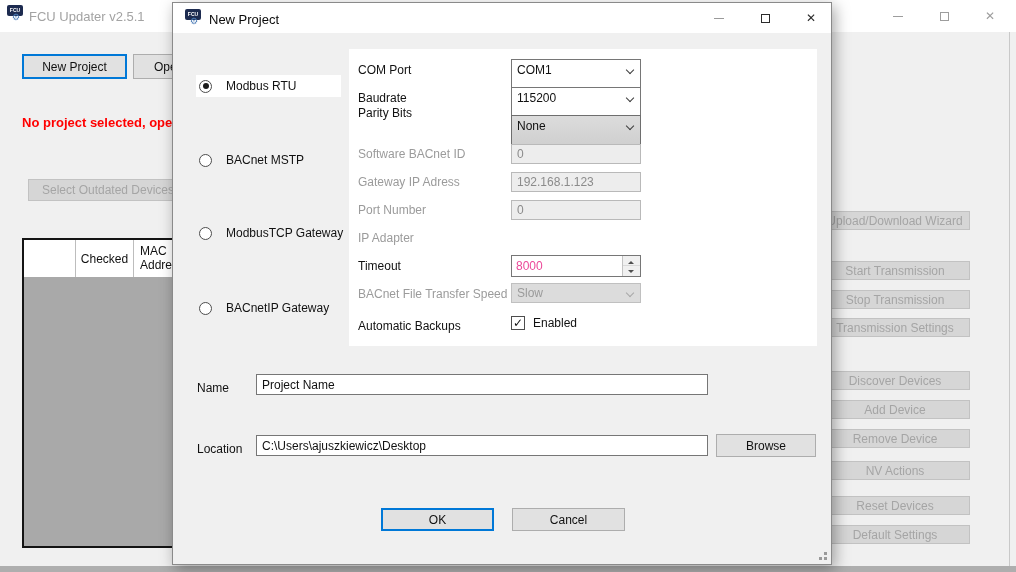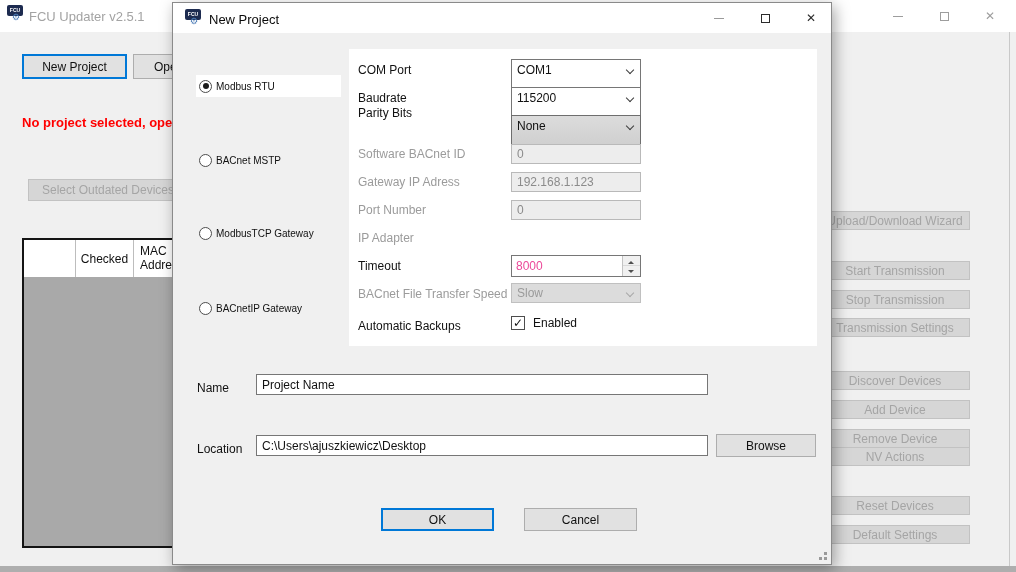--- a/index.html
+++ b/index.html
@@ -56,21 +56,21 @@
 
   .white-panel { position:absolute; left:176px; top:46px; width:468px; height:297px; background:#ffffff; }
 
   
   .radio-row { position:absolute; left:23px; height:22px; display:flex; align-items:center; }
   .radio-bar { width:145px; background:#ffffff; }
   .radio { width:13px; height:13px; border:1px solid #4d4d4d; border-radius:50%; background:#fff; margin-left:3px;
            display:inline-flex; align-items:center; justify-content:center; flex:none; }
   .radio .dot { width:6px; height:6px; border-radius:50%; background:#1a1a1a; display:none; }
   .radio.selected .dot { display:block; }
-  .radio-label { margin-left:4px; font-size:10px; white-space:nowrap; }
+  .radio-label { margin-left:14px; font-size:12px; white-space:nowrap; }
 
   
   .f-label { position:absolute; left:185px; width:152px; font-size:12px; line-height:20px; white-space:nowrap; }
   .f-label.dim { color:#9b9b9b; }
   .combo { position:absolute; left:338px; width:130px; height:31px; background:#fff; border:1px solid #767676;
            font-size:12px; padding:3px 18px 0 5px; white-space:nowrap; overflow:hidden; }
   .combo .chev { position:absolute; right:7px; top:7px; width:6px; height:6px;
                  border-right:1px solid #3c3c3c; border-bottom:1px solid #3c3c3c; transform:rotate(45deg); }
   .combo-gray { background:linear-gradient(#dcdcdc,#cfcfcf); border-color:#6e6e6e; }
   .combo-dis { background:#dcdcdc; border-color:#c0c0c0; color:#9a9a9a; height:20px; padding-top:2px; }
@@ -137,21 +137,21 @@
       </div>
     </div>
 
     <div class="btn btn-disabled rbtn" style="top:211px;">Upload/Download Wizard</div>
     <div class="btn btn-disabled rbtn" style="top:261px;">Start Transmission</div>
     <div class="btn btn-disabled rbtn" style="top:290px;">Stop Transmission</div>
     <div class="btn btn-disabled rbtn" style="top:318px;">Transmission Settings</div>
     <div class="btn btn-disabled rbtn" style="top:371px;">Discover Devices</div>
     <div class="btn btn-disabled rbtn" style="top:400px;">Add Device</div>
     <div class="btn btn-disabled rbtn" style="top:429px;">Remove Device</div>
-    <div class="btn btn-disabled rbtn" style="top:447px;">NV Actions</div>
+    <div class="btn btn-disabled rbtn" style="top:461px;">NV Actions</div>
     <div class="btn btn-disabled rbtn" style="top:496px;">Reset Devices</div>
     <div class="btn btn-disabled rbtn" style="top:525px;">Default Settings</div>
 
     <div class="right-edge"></div>
     <div class="bottom-strip"></div>
   </div>
 
   <div class="dialog">
     <div class="dlg-titlebar">
       <span class="app-icon" style="left:12px; top:6px;">
@@ -242,18 +242,18 @@
     <span class="check-label" style="top:313px;">Enabled</span>
 
     <div class="f-label" style="left:24px; top:375px;">Name</div>
     <input class="textbox" style="left: 83px; top: 371px; width: 452px;" value="Project Name">
 
     <div class="f-label" style="left:24px; top:436px;">Location</div>
     <input class="textbox" style="left: 83px; top: 432px; width: 452px;" value="C:\Users\ajuszkiewicz\Desktop">
     <div class="btn" style="left:543px; top:431px; width:100px; height:23px;">Browse</div>
 
     <div class="btn btn-focus" style="left:208px; top:505px; width:113px; height:23px;">OK</div>
-    <div class="btn" style="left:339px; top:505px; width:113px; height:23px;margin-left:12px;">Cancel</div>
+    <div class="btn" style="left:339px; top:505px; width:113px; height:23px;">Cancel</div>
 
     <div class="grip"></div>
   </div>
 
 </div>
 
 </body></html>

